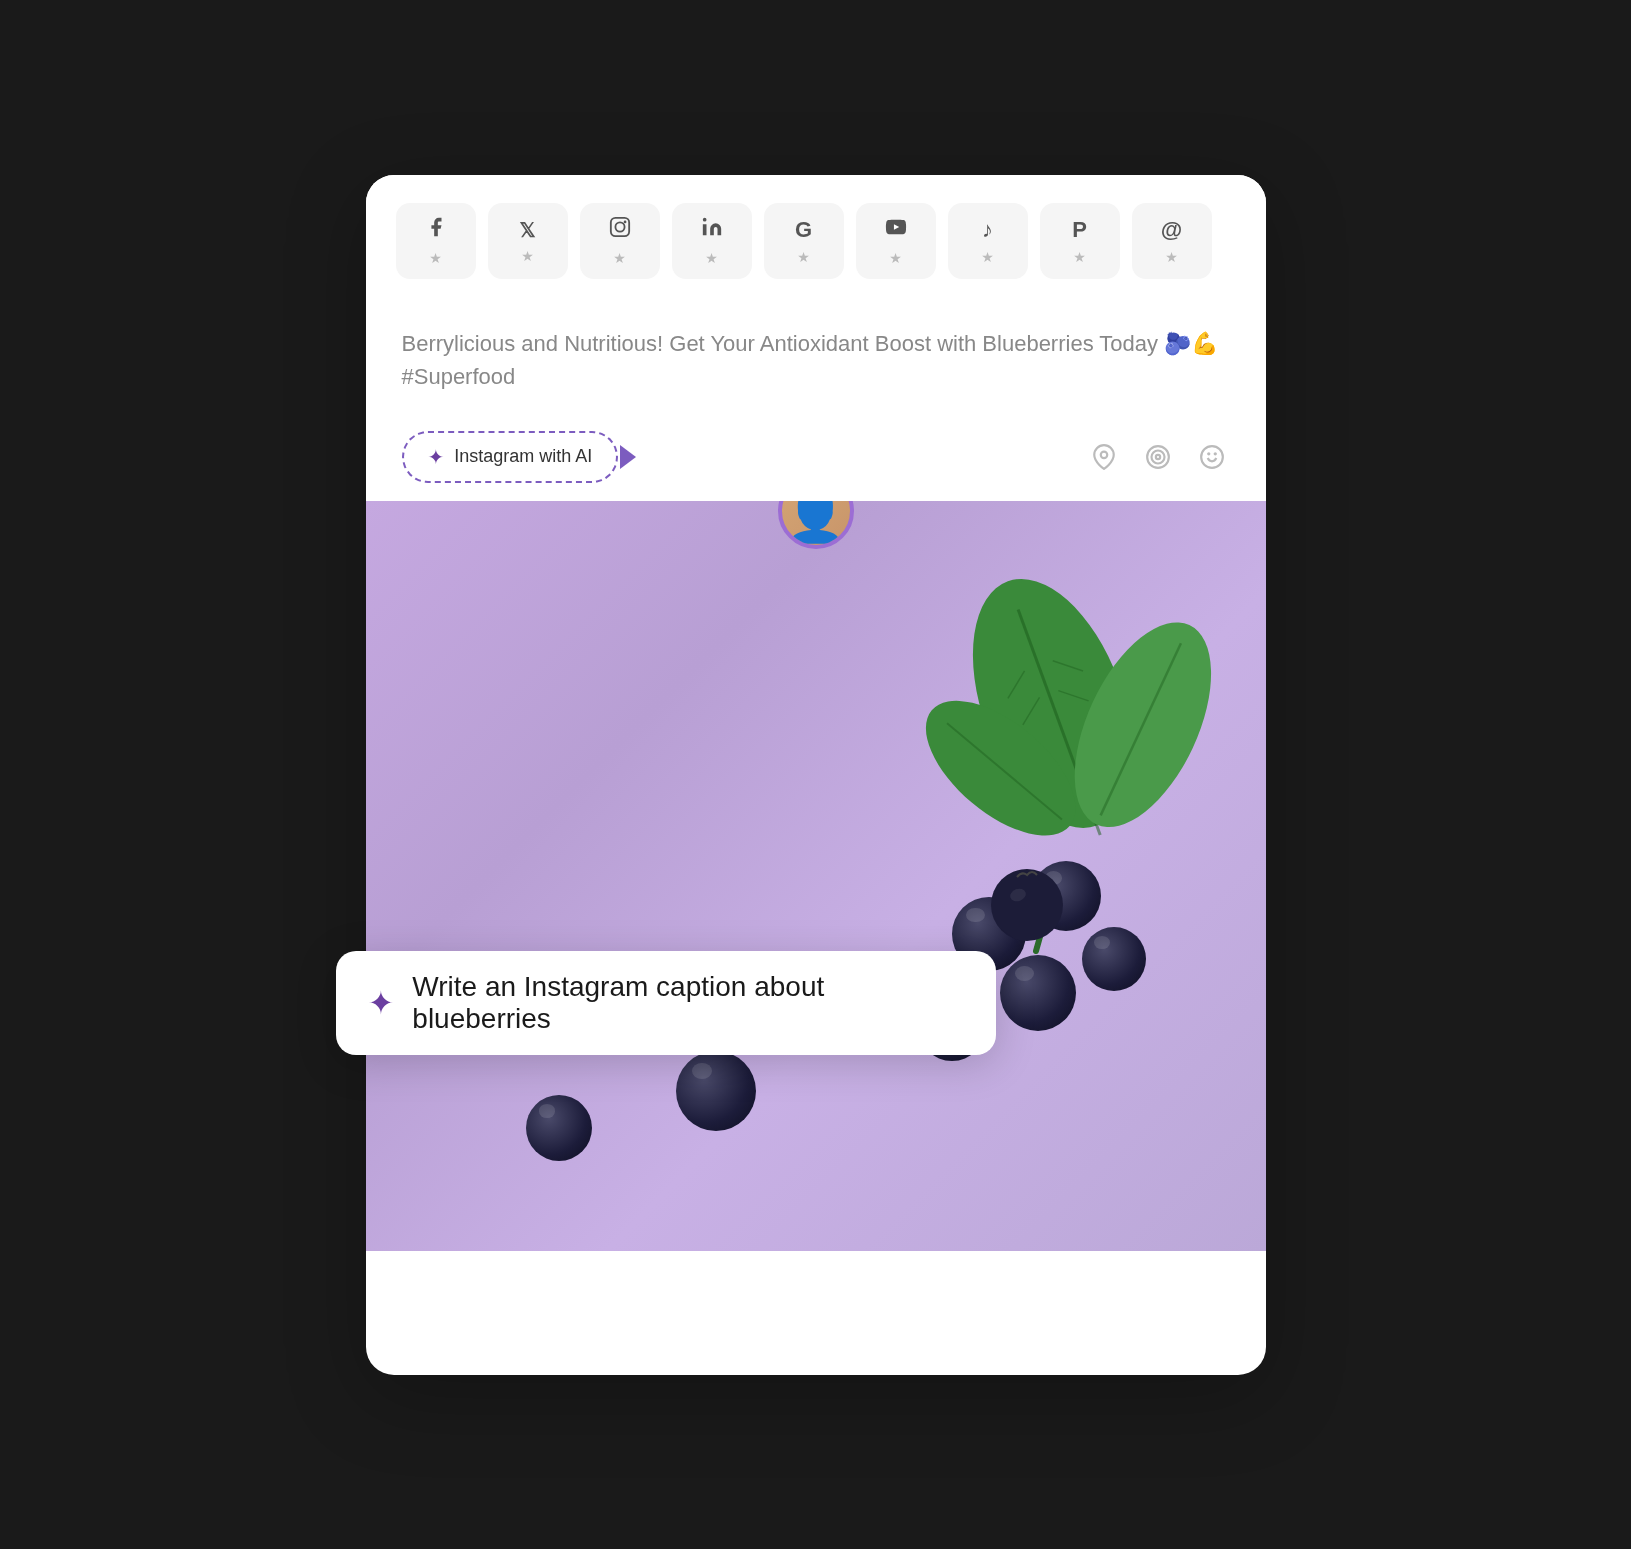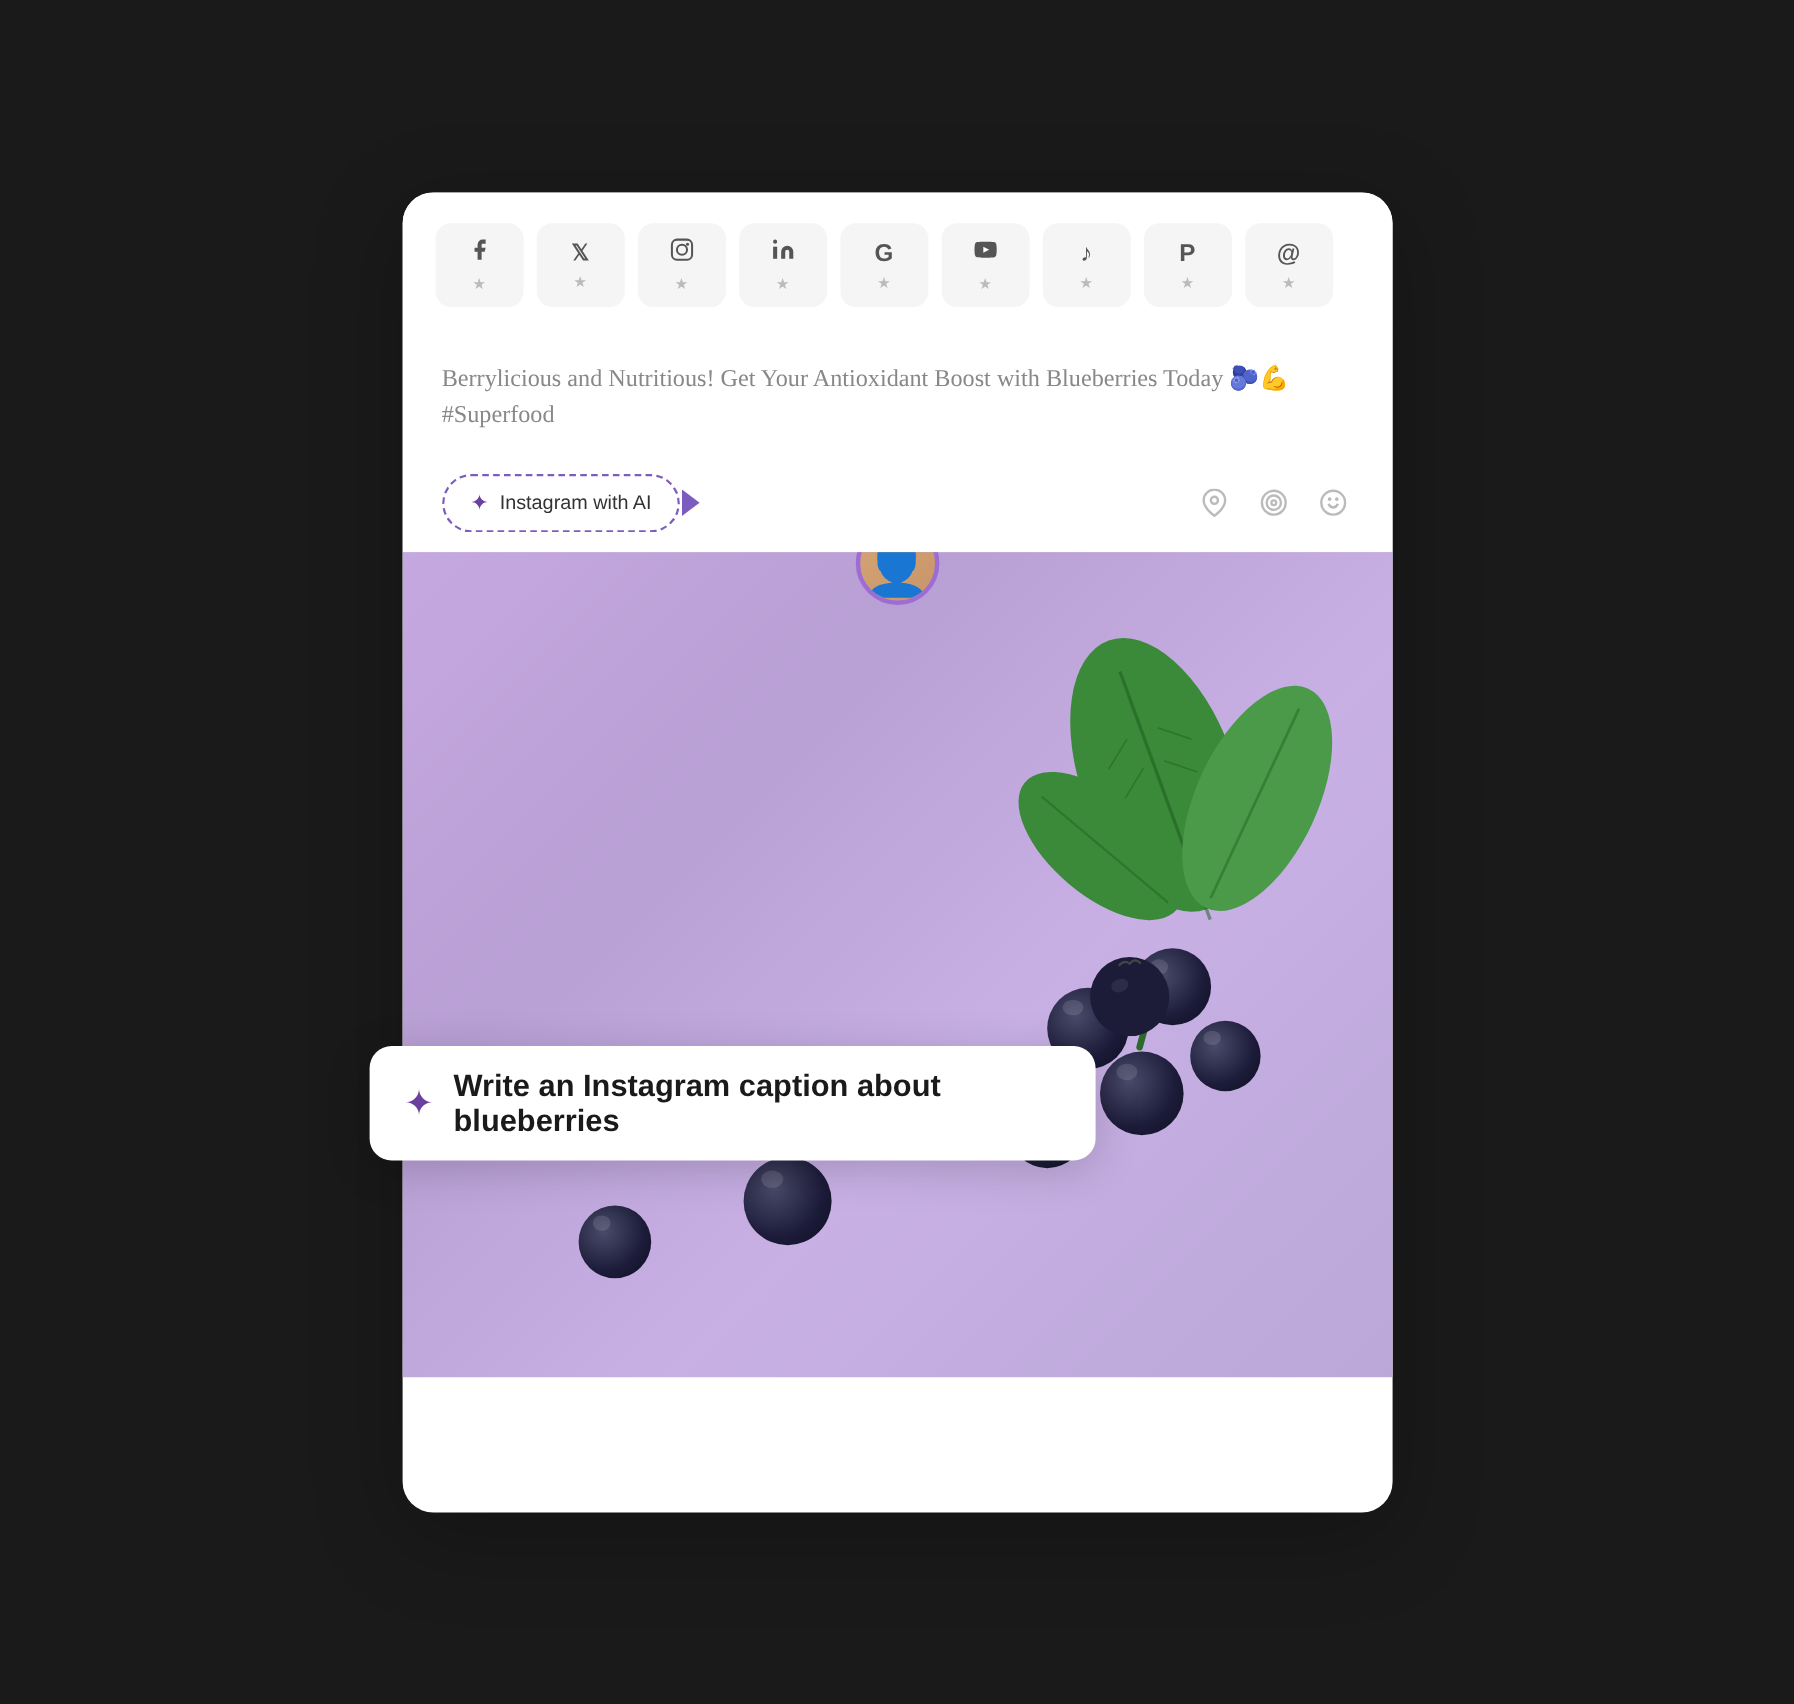--- a/index.html
+++ b/index.html
@@ -37,21 +37,21 @@
     }
 
     .ai-prompt-star {
       color: #6b3fa0;
       font-size: 32px;
       flex-shrink: 0;
     }
 
     .ai-prompt-text {
       font-size: 28px;
-      font-weight: 700;
+      font-weight: 400;
       color: #1a1a1a;
     }
 
     
     .main-card {
       width: 900px;
       height: 1200px;
       background: #fff;
       border-radius: 28px;
       overflow: hidden;
@@ -95,21 +95,20 @@
     
     .caption-area {
       padding: 24px 36px 20px;
       background: #fff;
     }
 
     .caption-text {
       font-size: 22px;
       color: #888;
       line-height: 1.5;
-      font-family: Liberation Serif, serif;
     }
 
     
     .editor-toolbar {
       padding: 18px 36px;
       background: #fff;
       display: flex;
       align-items: center;
       justify-content: space-between;
     }

